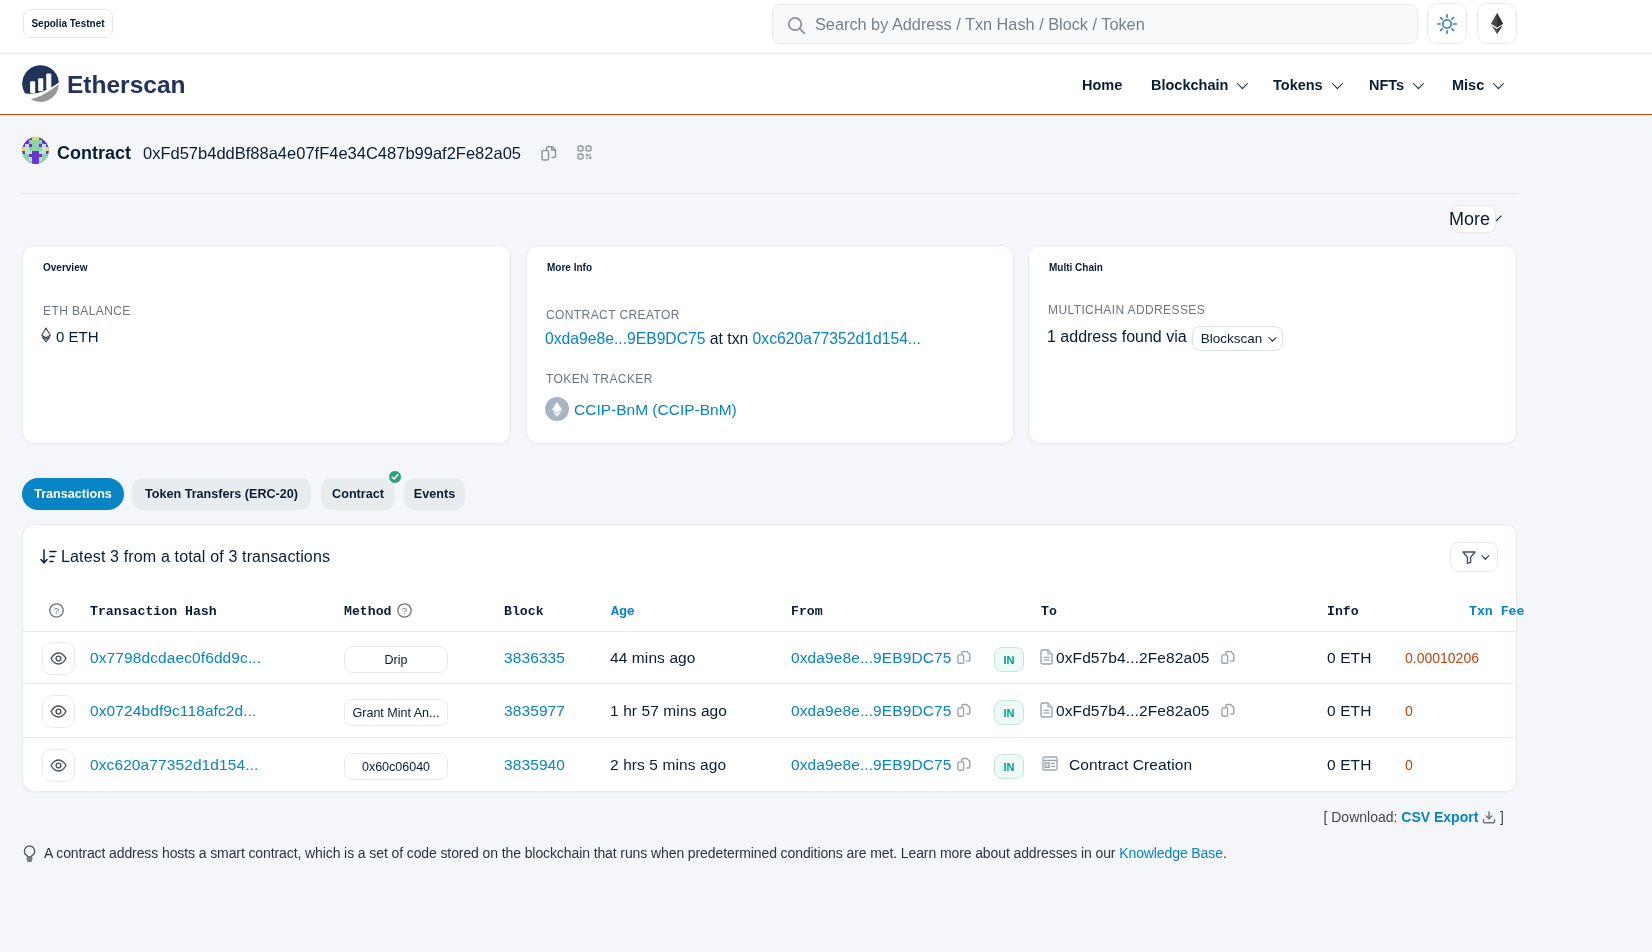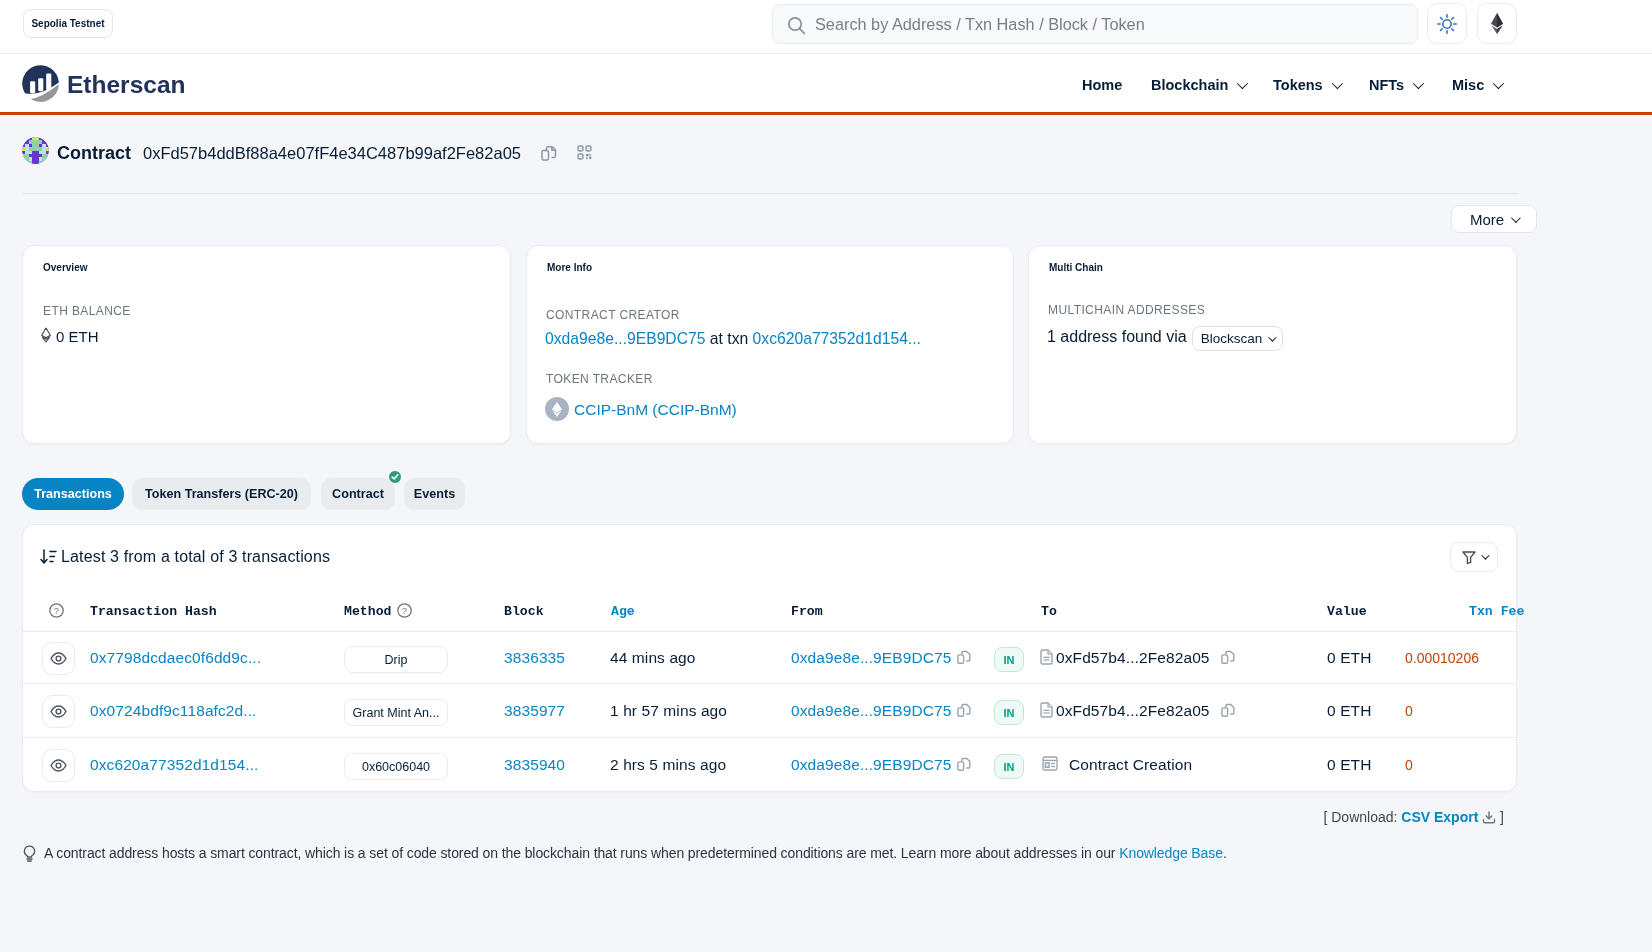--- a/index.html
+++ b/index.html
@@ -8,32 +8,32 @@
 .abs { position:absolute; }
 a { color:#0784c3; text-decoration:none; }
 
 #topbar { position:absolute; left:0; top:0; width:1652px; height:54px; background:#fff; border-bottom:1px solid #e9ecef; }
 #netbtn { position:absolute; left:23px; top:9px; width:90px; height:29px; border:1px solid #e3e7eb; border-radius:8px; background:#fff; font-size:10px; font-weight:bold; color:#081d35; display:flex; align-items:center; justify-content:center; }
 #search { position:absolute; left:772px; top:4px; width:646px; height:40px; background:#f8f9fa; border:1px solid #e9ecef; border-radius:8px; display:flex; align-items:center; }
 #search .ph { color:#76808b; font-size:16.3px; margin-left:42px; }
 #sunbtn { position:absolute; left:1427px; top:3px; width:40px; height:41px; border:1px solid #e9ecef; border-radius:10px; background:#fff; display:flex; align-items:center; justify-content:center; }
 #ethbtn { position:absolute; left:1477px; top:3px; width:40px; height:41px; border:1px solid #e9ecef; border-radius:10px; background:#fff; display:flex; align-items:center; justify-content:center; }
 
-#header { position:absolute; left:0; top:54px; width:1652px; height:61px; background:#fff; border-bottom:3px solid #c2410c; }
+#header { position:absolute; left:0; top:54px; width:1652px; height:61px; background:#fff; border-bottom:1px solid #c2410c; }
 #logo { position:absolute; left:22px; top:11px; }
 #logotext { position:absolute; left:67px; top:17px; font-size:24.5px; font-weight:bold; color:#21325b; letter-spacing:0px; }
 .nav { position:absolute; top:0; height:61px; display:flex; align-items:center; font-size:14.5px; font-weight:bold; color:#081d35; }
 .chev { display:inline-block; width:8px; height:8px; border-right:1.8px solid #081d35; border-bottom:1.8px solid #081d35; transform:rotate(45deg) translateY(-2px); margin-left:9px; }
 
 #avatar { position:absolute; left:22px; top:137px; width:27px; height:27px; border-radius:50%; }
 #titletext { position:absolute; left:57px; top:143px; font-size:18px; font-weight:bold; }
 #titleaddr { position:absolute; left:143px; top:144px; font-size:16.5px; font-weight:normal; color:#081d35; }
 .iconbtn { color:#8c98a4; }
 #hr1 { position:absolute; left:22px; top:193px; width:1497px; height:1px; background:#e4e7ec; }
-#morebtn { position:absolute; left:1451px; top:205px; width:86px; height:28px; background:#fff; border:1px solid #e3e7eb; border-radius:8px; font-size:15px; font-weight:normal; color:#081d35; display:flex; align-items:center; justify-content:center; gap:7px; }
+#morebtn { position:absolute; left:1451px; top:205px; width:45px; height:28px; background:#fff; border:1px solid #e3e7eb; border-radius:8px; font-size:18px; font-weight:normal; color:#081d35; display:flex; align-items:center; justify-content:center; gap:7px; }
 .chev2 { display:inline-block; width:7px; height:7px; border-right:1.6px solid #081d35; border-bottom:1.6px solid #081d35; transform:rotate(45deg) translateY(-2px); }
 
 .card { position:absolute; top:245px; height:199px; background:#fff; border:1px solid #e9ecef; border-radius:12px; box-shadow:0 1px 2px rgba(16,24,40,.03); }
 #card1 { left:22px; width:489px; }
 #card2 { left:526px; width:488px; }
 #card3 { left:1028px; width:489px; }
 .cardh { position:absolute; left:20px; top:16px; font-size:10px; font-weight:bold; color:#081d35; }
 
 .tab { position:absolute; top:478px; height:32px; border-radius:10px; font-size:12.6px; font-weight:bold; display:flex; align-items:center; justify-content:center; }
 #tab1 { left:22px; width:102px; background:#0784c3; color:#fff; border-radius:16px; }
@@ -228,21 +228,21 @@
 <div class="th" style="left:90px">Transaction Hash</div>
 <div class="th" style="left:344px">Method</div>
 <svg class="abs" style="left:397px;top:603px" width="15" height="15" viewBox="0 0 15 15">
     <circle cx="7.5" cy="7.5" r="6.7" fill="none" stroke="#6c757d" stroke-width="1.3"></circle>
     <text x="7.5" y="10.8" font-size="9.5" fill="#6c757d" text-anchor="middle" font-family="Liberation Sans">?</text>
   </svg>
 <div class="th" style="left:504px">Block</div>
 <div class="th" style="left:611px;color:#0784c3">Age</div>
 <div class="th" style="left:791px">From</div>
 <div class="th" style="left:1041px">To</div>
-<div class="th" style="left:1327px">Value</div>
+<div class="th" style="left:1327px">Info</div>
 <div class="th" style="left:1469px;color:#0784c3">Txn Fee</div>
 <div id="thline"></div>
 
 <div class="rowline" style="top:683px"></div>
 <div class="rowline" style="top:737px"></div>
 
 <div class="eyebtn" style="top:642px">
     <svg width="17" height="13" viewBox="0 0 17 13">
       <path d="M1 6.5 C3.5 2.2 6 1 8.5 1 C11 1 13.5 2.2 16 6.5 C13.5 10.8 11 12 8.5 12 C6 12 3.5 10.8 1 6.5 Z" fill="none" stroke="#4b555f" stroke-width="1.4"></path>
       <circle cx="8.5" cy="6.5" r="2.4" fill="none" stroke="#4b555f" stroke-width="1.4"></circle>

